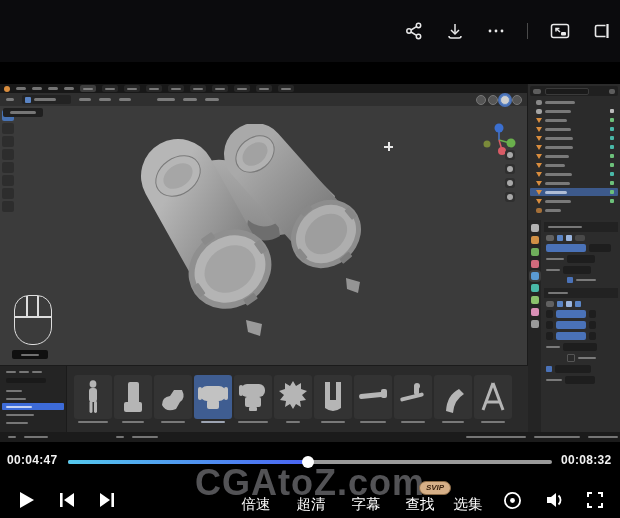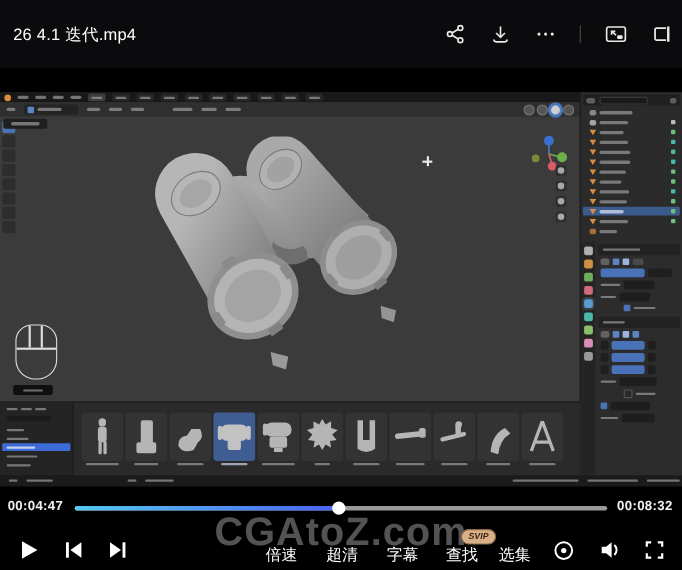--- a/index.html
+++ b/index.html
@@ -96,21 +96,20 @@
   .bigchev::before{content:"";position:absolute;left:2px;top:2px;width:13px;height:4px;background:#f2f2f2;border-radius:2px;transform:rotate(-48deg);transform-origin:left center;}
   .bigchev::after{content:"";position:absolute;left:2px;top:29px;width:13px;height:4px;background:#f2f2f2;border-radius:2px;transform:rotate(48deg);transform-origin:left center;}
   .cursor{position:absolute;left:384px;top:58px;width:9px;height:9px;}
   .cursor::before{content:"";position:absolute;left:4px;top:0;width:1.5px;height:9px;background:#e8e8e8;}
   .cursor::after{content:"";position:absolute;left:0;top:4px;width:9px;height:1.5px;background:#e8e8e8;}
 </style>
 </head>
 <body>
 
 <div class="topbar">
-  <div class="title">26 4.1 迭代.mp4</div>
   <div class="tb-actions">
     <span>
       <svg width="20" height="20" viewBox="0 0 20 20" fill="none" stroke="#e9e9e9" stroke-width="1.5">
         <circle cx="14.5" cy="4.5" r="2.2"></circle>
           <circle cx="5" cy="10" r="2.2"></circle>
           <circle cx="14.5" cy="15.5" r="2.2"></circle>
         <line x1="7" y1="9" x2="12.5" y2="5.6"></line>
           <line x1="7" y1="11" x2="12.5" y2="14.4"></line>
       </svg>
     </span>

